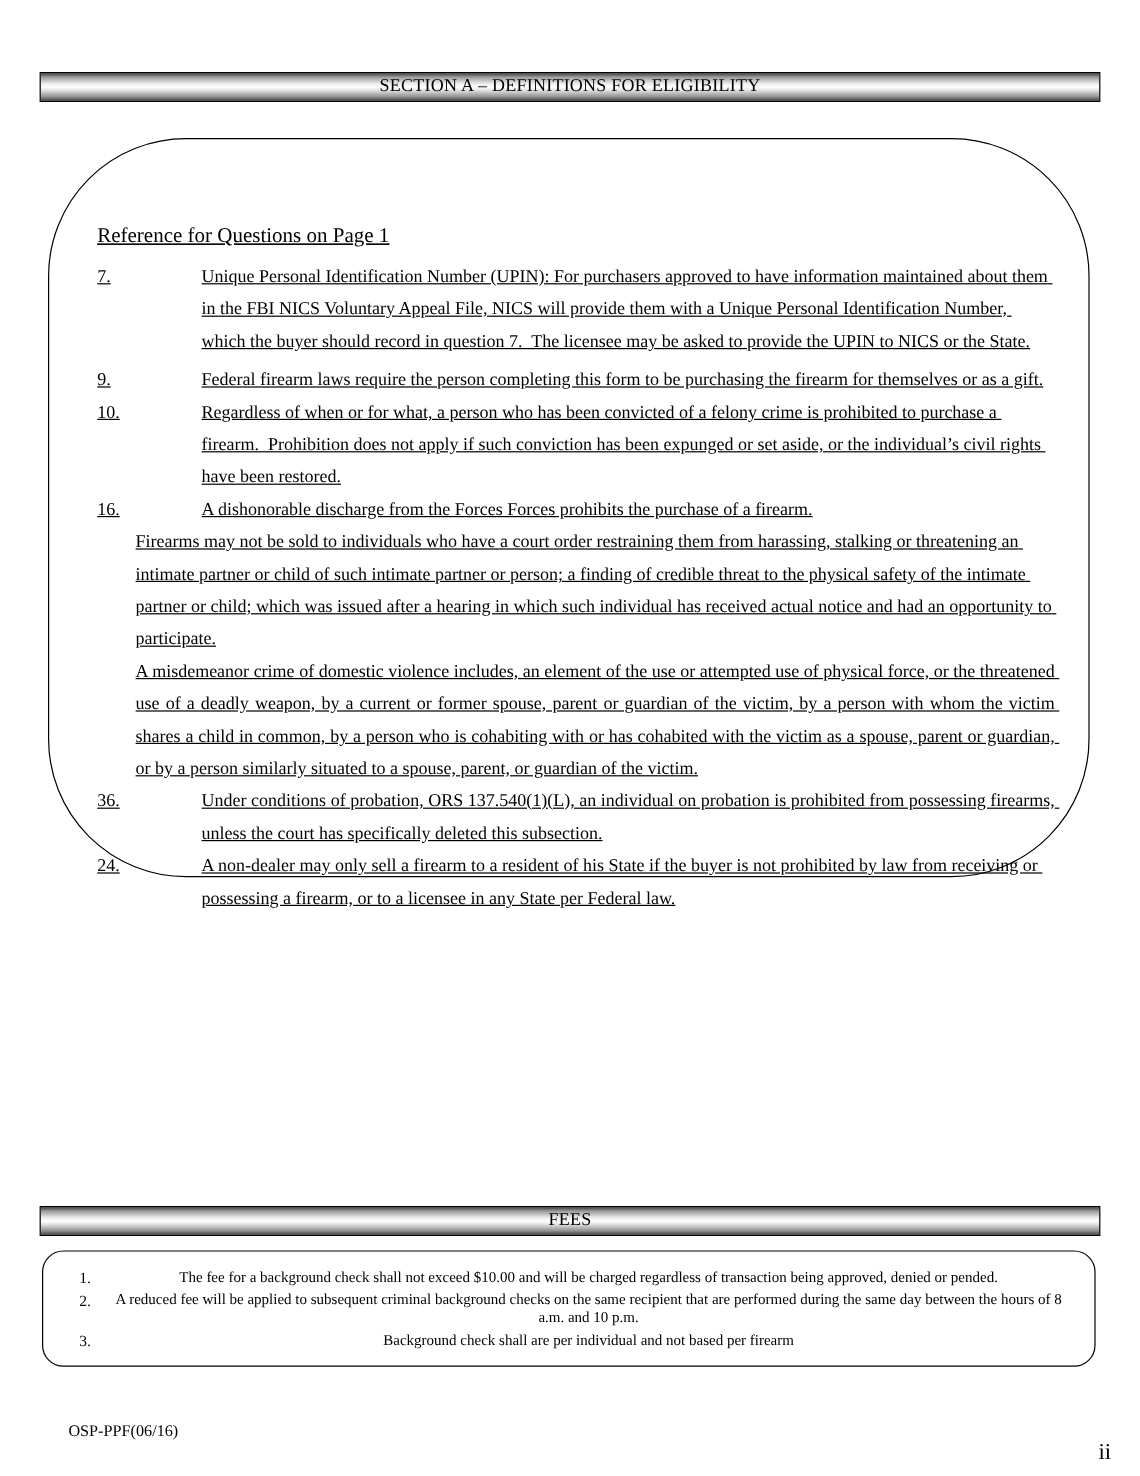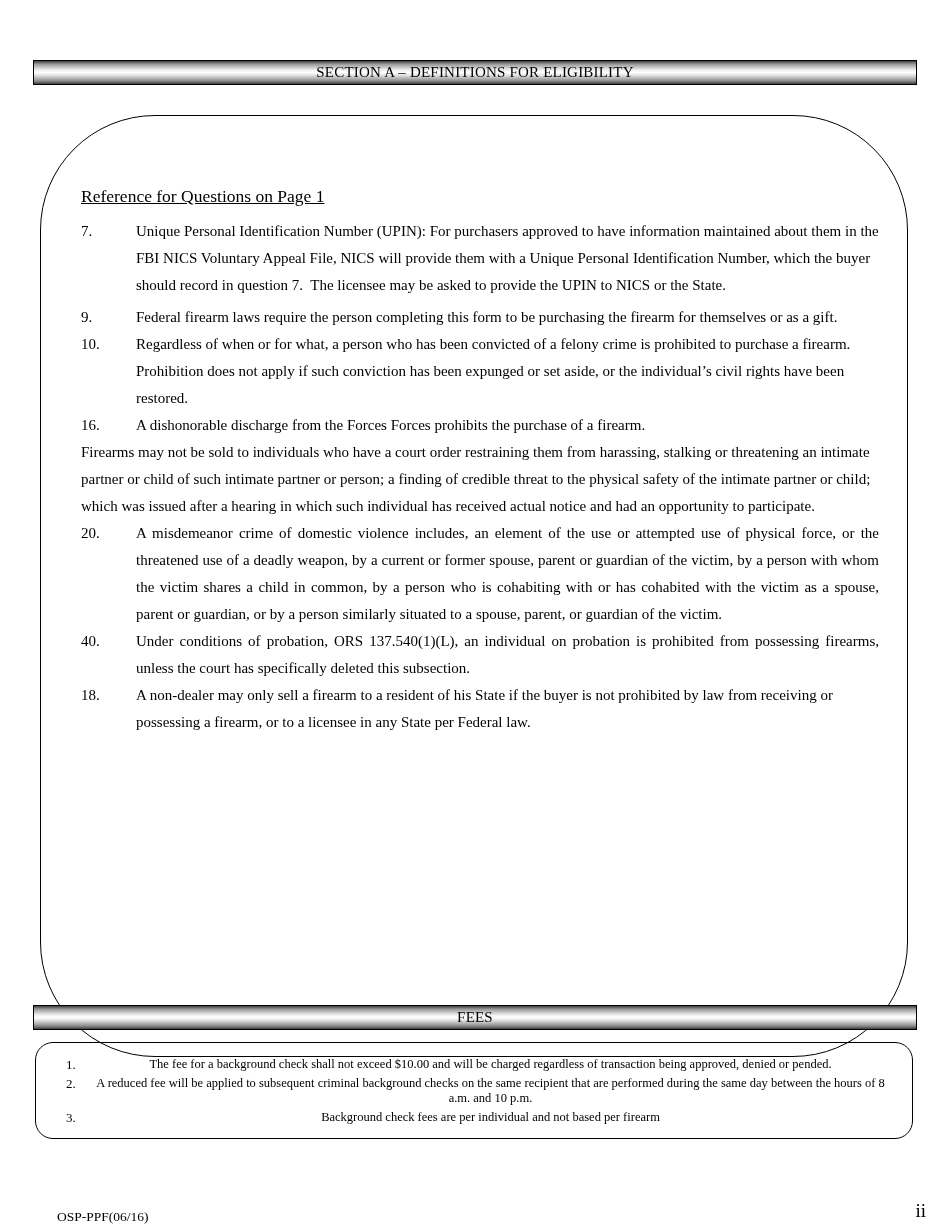--- a/index.html
+++ b/index.html
@@ -33,39 +33,40 @@
   }
   .bar-section-a { top: 60px; }
   .bar-fees { top: 1005px; }
 
   
   .ref-box {
     position: absolute;
     left: 40px;
     top: 115px;
     width: 868px;
-    height: 942px;
+    height: 616px;
     border: 1px solid #000;
     border-radius: 115px;
     padding: 70px 28px 0 40px;
+    text-decoration: underline;
   }
   .ref-title {
     font-size: 17.5px;
     text-decoration: underline;
     margin-bottom: 11px;
     font-weight: normal;
   }
   .item {
     display: flex;
     font-size: 15px;
     line-height: 27px;
   }
   .item.space-after { margin-bottom: 5px; }
   .item .num { flex: 0 0 55px; }
-  .item .txt { flex: 1; white-space: pre-wrap; }
+  .item .txt { flex: 1; white-space: pre-wrap; margin-left: 32px; }
   .item.justify .txt { text-align: justify; }
 
   
   .fees-box {
     position: absolute;
     left: 35px;
     top: 1042px;
     width: 878px;
     height: 97px;
     border: 1px solid #000;
@@ -79,21 +80,20 @@
     margin-bottom: 3px;
   }
   .fee-item .num { flex: 0 0 27px; font-size: 13px; }
   .fee-item .txt { flex: 1; text-align: center; }
 
   .footer-left {
     position: absolute;
     left: 57px;
     top: 1185px;
     font-size: 13.5px;
-    margin-top: 24px;
   }
   .page-number {
     position: absolute;
     right: 24px;
     top: 1200px;
     font-size: 19px;
   }
 </style>
 </head>
 <body>
@@ -128,31 +128,30 @@
       <div class="item">
         <div class="num">16.</div>
         <div class="txt">A dishonorable discharge from the Forces Forces prohibits the purchase of a firearm.</div>
       </div>
 
       <div class="item">
         <div class="txt">Firearms may not be sold to individuals who have a court order restraining them from harassing, stalking or threatening an intimate partner or child of such intimate partner or person; a finding of credible threat to the physical safety of the intimate partner or child; which was issued after a hearing in which such individual has received actual notice and had an opportunity to participate.</div>
       </div>
 
       <div class="item justify">
-        <div class="num">20.</div>
         <div class="txt">A misdemeanor crime of domestic violence includes, an element of the use or attempted use of physical force, or the threatened use of a deadly weapon, by a current or former spouse, parent or guardian of the victim, by a person with whom the victim shares a child in common, by a person who is cohabiting with or has cohabited with the victim as a spouse, parent or guardian, or by a person similarly situated to a spouse, parent, or guardian of the victim.</div>
       </div>
 
       <div class="item justify">
-        <div class="num">40.</div>
+        <div class="num">36.</div>
         <div class="txt">Under conditions of probation, ORS 137.540(1)(L), an individual on probation is prohibited from possessing firearms, unless the court has specifically deleted this subsection.</div>
       </div>
 
       <div class="item">
-        <div class="num">18.</div>
+        <div class="num">24.</div>
         <div class="txt">A non-dealer may only sell a firearm to a resident of his State if the buyer is not prohibited by law from receiving or possessing a firearm, or to a licensee in any State per Federal law.</div>
       </div>
 
     </div>
   </div>
 
   <div class="bar bar-fees">
     <span>FEES</span>
   </div>
 
@@ -163,21 +162,21 @@
       <div class="txt">The fee for a background check shall not exceed $10.00 and will be charged regardless of transaction being approved, denied or pended.</div>
     </div>
 
     <div class="fee-item">
       <div class="num">2.</div>
       <div class="txt">A reduced fee will be applied to subsequent criminal background checks on the same recipient that are performed during the same day between the hours of 8 a.m. and 10 p.m.</div>
     </div>
 
     <div class="fee-item">
       <div class="num">3.</div>
-      <div class="txt">Background check fees are per individual and not based per firearm</div>
+      <div class="txt">Background check shall are per individual and not based per firearm</div>
     </div>
 
   </div>
 
   <div class="footer-left">OSP-PPF(06/16)</div>
   <div class="page-number">ii</div>
 
 </div>
 
 </body></html>

